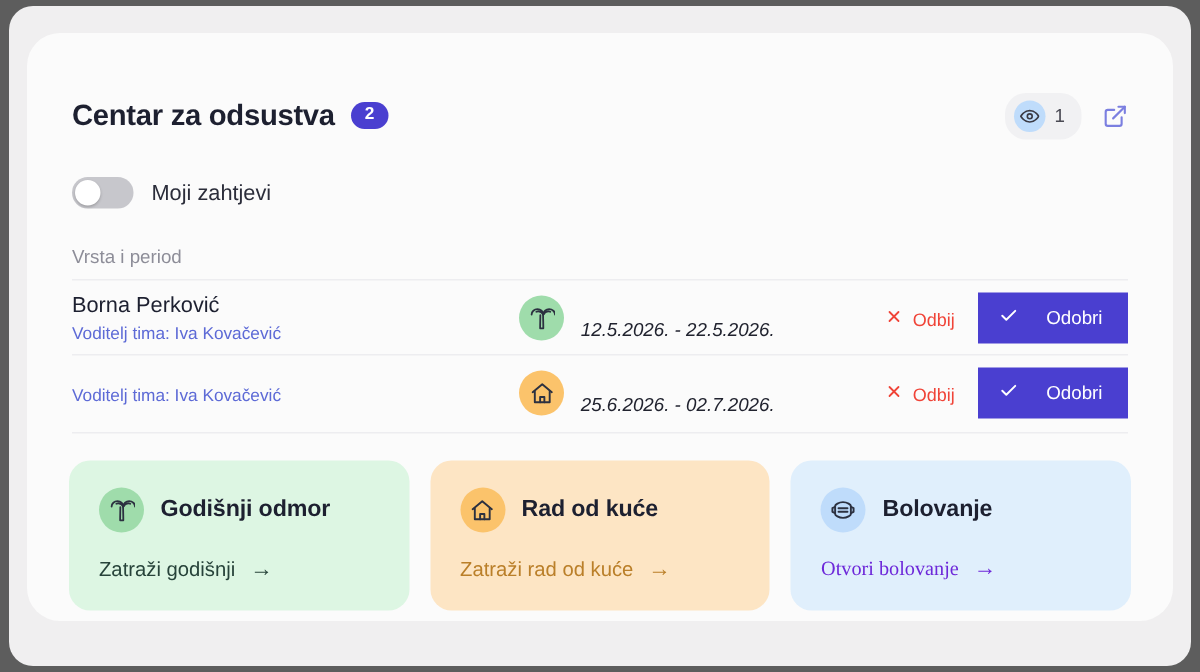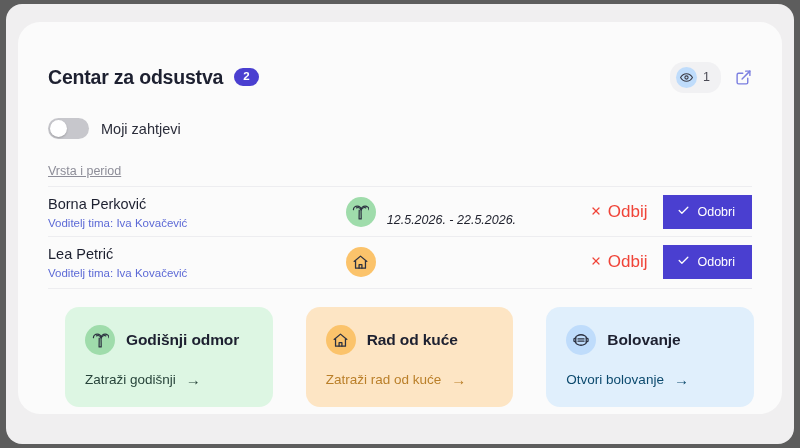--- a/index.html
+++ b/index.html
@@ -132,21 +132,21 @@
     top: 136px;
     height: 26px;
     display: flex;
     align-items: center;
   }
   .th {
     font-size: 12.5px;
     color: #8d8d98;
   }
   .th.col-emp   { width: 320px; }
-  .th.col-type  { width: 260px; text-align: left; text-decoration: underline; }
+  .th.col-type  { width: 260px; text-align: left; }
   .th.col-dec   { flex: 1; text-align: center; padding-right: 16px; }
 
   .divider {
     position: absolute;
     left: 30px;
     right: 30px;
     height: 1px;
     background: #ededf0;
   }
   #div-1 { top: 164px; }
@@ -200,31 +200,31 @@
     display: flex;
     align-items: center;
     justify-content: flex-end;
     gap: 14px;
   }
   .reject-btn {
     display: flex;
     align-items: flex-end;
     gap: 6px;
     color: #f04438;
-    font-size: 17px;
+    font-size: 12px;
     background: none;
     border: none;
     cursor: pointer;
     font-family: inherit;
     padding: 4px 2px;
   }
   .approve-btn {
     display: flex;
     align-items: center;
-    gap: 7px;
+    gap: 18px;
     background: #4a3fd0;
     color: #ffffff;
     font-size: 12.5px;
     border: none;
     border-radius: 0;
     padding: 9px 17px 9px 14px;
     cursor: pointer;
     font-family: inherit;
   }
 
@@ -236,21 +236,20 @@
     top: 285px;
     height: 100px;
     display: flex;
     gap: 14px;
   }
   .info-card {
     flex: 1;
     border-radius: 14px;
     padding: 18px 20px 0 20px;
     position: relative;
-    margin-left: 19px;
   }
   .info-card.green  { background: #ddf6e3; }
   .info-card.orange { background: #fde5c4; }
   .info-card.blue   { background: #e0effc; }
 
   .card-head {
     display: flex;
     align-items: center;
     gap: 11px;
   }
@@ -274,21 +273,21 @@
     left: 20px;
     bottom: 20px;
     display: flex;
     align-items: center;
     gap: 10px;
     font-size: 13.5px;
     cursor: pointer;
   }
   .card-link.green  { color: #27433a; }
   .card-link.orange { color: #ba7f29; }
-  .card-link.blue   { color: #0c4a6e; }
+  .card-link.blue   { color: #6d28d9; font-family: Liberation Serif, serif; }
   .arrow-glyph { font-size: 15px; line-height: 1; }
 </style>
 </head>
 <body>
 
 <div id="app-frame">
   <div id="main-card">
 
     <div class="header-row">
       <span class="page-title">Centar za odsustva</span>
@@ -362,31 +361,31 @@
               <polyline points="20 6 9 17 4 12"></polyline>
             </svg>
           </span>
           <span>Odobri</span>
         </button>
       </div>
     </div>
 
     <div class="row" id="row-1">
       <div class="cell-emp">
-        <div class="emp-name">Lea Petrić</div>
         <div class="emp-sub">Voditelj tima: Iva Kovačević</div>
       </div>
       <div class="cell-type">
         <span class="type-icon orange">
           <svg width="17" height="17" viewBox="0 0 24 24" fill="none" stroke="#2c3140" stroke-width="1.8" stroke-linecap="round" stroke-linejoin="round">
             <path d="M3 10.5L12 3l9 7.5"></path>
             <path d="M5 9.8V20h14V9.8"></path>
             <path d="M10 20v-5h4v5"></path>
           </svg>
         </span>
+        <span class="period-text">25.6.2026. - 02.7.2026.</span>
       </div>
       <div class="cell-dec">
         <button class="reject-btn">
           <span>
             <svg width="12" height="12" viewBox="0 0 24 24" fill="none" stroke="#f04438" stroke-width="2.4" stroke-linecap="round">
               <line x1="18" y1="6" x2="6" y2="18"></line>
                 <line x1="6" y1="6" x2="18" y2="18"></line>
             </svg>
           </span>
           <span>Odbij</span>

